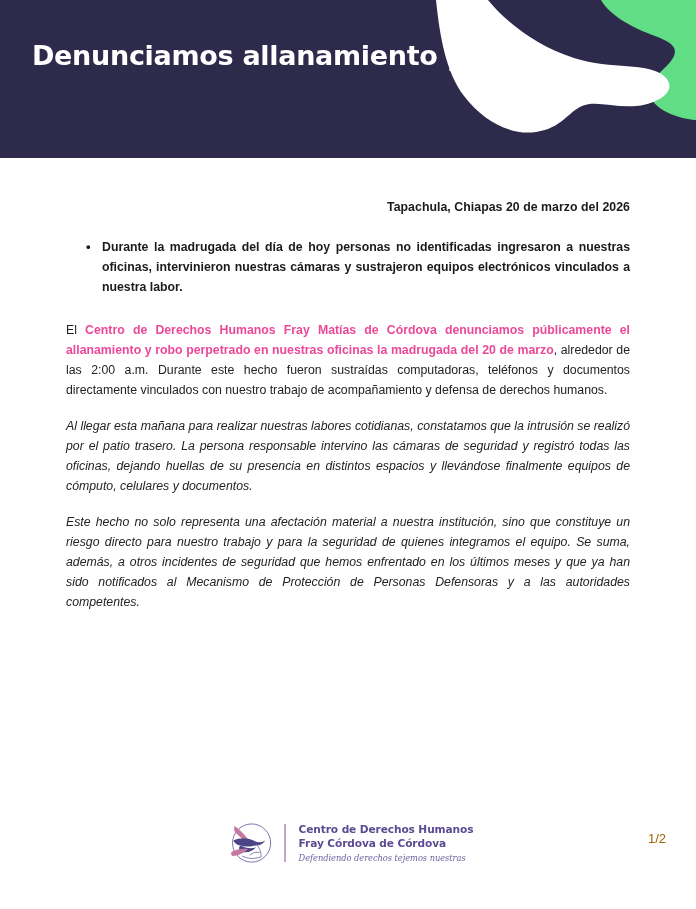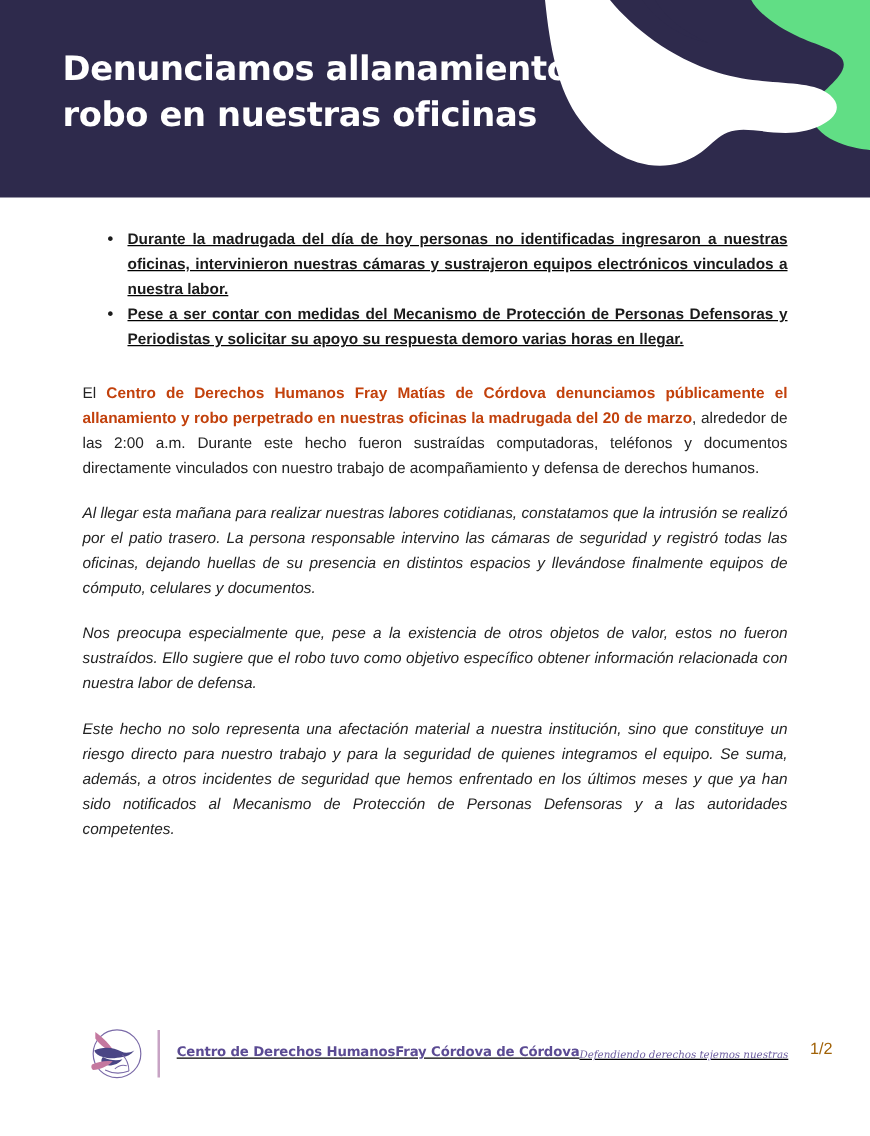--- a/index.html
+++ b/index.html
@@ -26,21 +26,21 @@
   .header-deco {
     position: absolute;
     top: 0;
     right: 0;
     width: 300px;
     height: 158px;
     pointer-events: none;
   }
   .header-title {
     position: absolute;
-    left: 50px;
+    left: 32px;
     top: 38px;
     width: 470px;
     color: #ffffff;
     font-family: "DejaVu Sans", sans-serif;
     font-size: 27px;
     font-weight: bold;
     line-height: 1.36;
     letter-spacing: -0.3px;
     z-index: 2;
   }
@@ -61,21 +61,20 @@
     color: #1b1b1b;
     margin-top: 42px;
     margin-right: 0px;
     letter-spacing: 0.05px;
   }
 
   .bullets {
     margin: 23px 0 0 0;
     padding: 0 0 0 34px;
     list-style: none;
-    text-decoration: underline;
   }
   .bullets li {
     position: relative;
     font-size: 12.3px;
     font-weight: bold;
     color: #1b1b1b;
     line-height: 1.63;
     text-align: justify;
     margin-bottom: 0px;
     padding-left: 2px;
@@ -91,21 +90,21 @@
 
   .para {
     font-size: 12.3px;
     color: #232323;
     line-height: 1.63;
     text-align: justify;
     margin: 0;
   }
   .para.first { margin-top: 23px; }
   .para + .para { margin-top: 16px; font-style: italic; }
-  .para b { color: #c2410c; font-weight: bold; }
+  .para b { color: #ec4899; font-weight: bold; }
 
   
   .footer {
     position: absolute;
     left: 0;
     bottom: 22px;
     width: 696px;
     height: 70px;
   }
   .logo-wrap {
@@ -119,21 +118,21 @@
     gap: 9px;
   }
   .logo-mark { width: 52px; height: 52px; flex: 0 0 auto; }
   .logo-divider {
     width: 2px;
     height: 38px;
     background: #C7A3C4;
     flex: 0 0 auto;
     margin-right: 4px;
   }
-  .logo-text { display: flex; flex-direction: row; justify-content: center; text-decoration: underline; }
+  .logo-text { display: flex; flex-direction: column; justify-content: center; }
   .logo-name1, .logo-name2 {
     font-family: "DejaVu Sans", sans-serif;
     font-size: 10.6px;
     font-weight: bold;
     color: #5B4B93;
     line-height: 1.28;
     letter-spacing: -0.1px;
   }
   .logo-tag {
     font-family: "DejaVu Serif", serif;
@@ -163,35 +162,33 @@
 
     <path d="M92 0 C110 22 140 46 178 58 C216 70 252 62 268 76 C284 90 262 104 240 106
              C218 108 200 100 186 106 C172 112 166 128 140 132 C114 136 86 120 68 96
              C50 72 44 38 40 0 Z" fill="#FFFFFF"></path>
 
     <path d="M128 0 C136 14 152 26 170 34 C150 30 130 18 118 0 Z" fill="#2E2A4C"></path>
   </svg>
 
   <div class="header-title">
     <span class="tline">Denunciamos allanamiento y</span>
-    <span class="tline">robo en nuestras oficinas</span>
   </div>
 </div>
 
 <div class="page-body">
 
+  <div class="dateline">Tapachula, Chiapas 20 de marzo del 2026</div>
 
   <ul class="bullets">
     <li>Durante la madrugada del día de hoy personas no identificadas ingresaron a nuestras oficinas, intervinieron nuestras cámaras y sustrajeron equipos electrónicos vinculados a nuestra labor.</li>
-    <li>Pese a ser contar con medidas del Mecanismo de Protección de Personas Defensoras y Periodistas y solicitar su apoyo su respuesta demoro varias horas en llegar.</li>
   </ul>
 
   <p class="para first"><span>El </span><b>Centro de Derechos Humanos Fray Matías de Córdova denunciamos públicamente el allanamiento y robo perpetrado en nuestras oficinas la madrugada del 20 de marzo</b><span>, alrededor de las 2:00 a.m. Durante este hecho fueron sustraídas computadoras, teléfonos y documentos directamente vinculados con nuestro trabajo de acompañamiento y defensa de derechos humanos.</span></p>
   <p class="para"><span>Al llegar esta mañana para realizar nuestras labores cotidianas, constatamos que la intrusión se realizó por el patio trasero. La persona responsable intervino las cámaras de seguridad y registró todas las oficinas, dejando huellas de su presencia en distintos espacios y llevándose finalmente equipos de cómputo, celulares y documentos.</span></p>
-  <p class="para"><span>Nos preocupa especialmente que, pese a la existencia de otros objetos de valor, estos no fueron sustraídos. Ello sugiere que el robo tuvo como objetivo específico obtener información relacionada con nuestra labor de defensa.</span></p>
   <p class="para"><span>Este hecho no solo representa una afectación material a nuestra institución, sino que constituye un riesgo directo para nuestro trabajo y para la seguridad de quienes integramos el equipo. Se suma, además, a otros incidentes de seguridad que hemos enfrentado en los últimos meses y que ya han sido notificados al Mecanismo de Protección de Personas Defensoras y a las autoridades competentes.</span></p>
 
 </div>
 
 <div class="footer">
   <div class="logo-wrap">
 
     <svg class="logo-mark" viewBox="0 0 60 60" aria-hidden="true">
       <circle cx="33" cy="30" r="22" fill="none" stroke="#7B6BA8" stroke-width="1.1"></circle>
 

